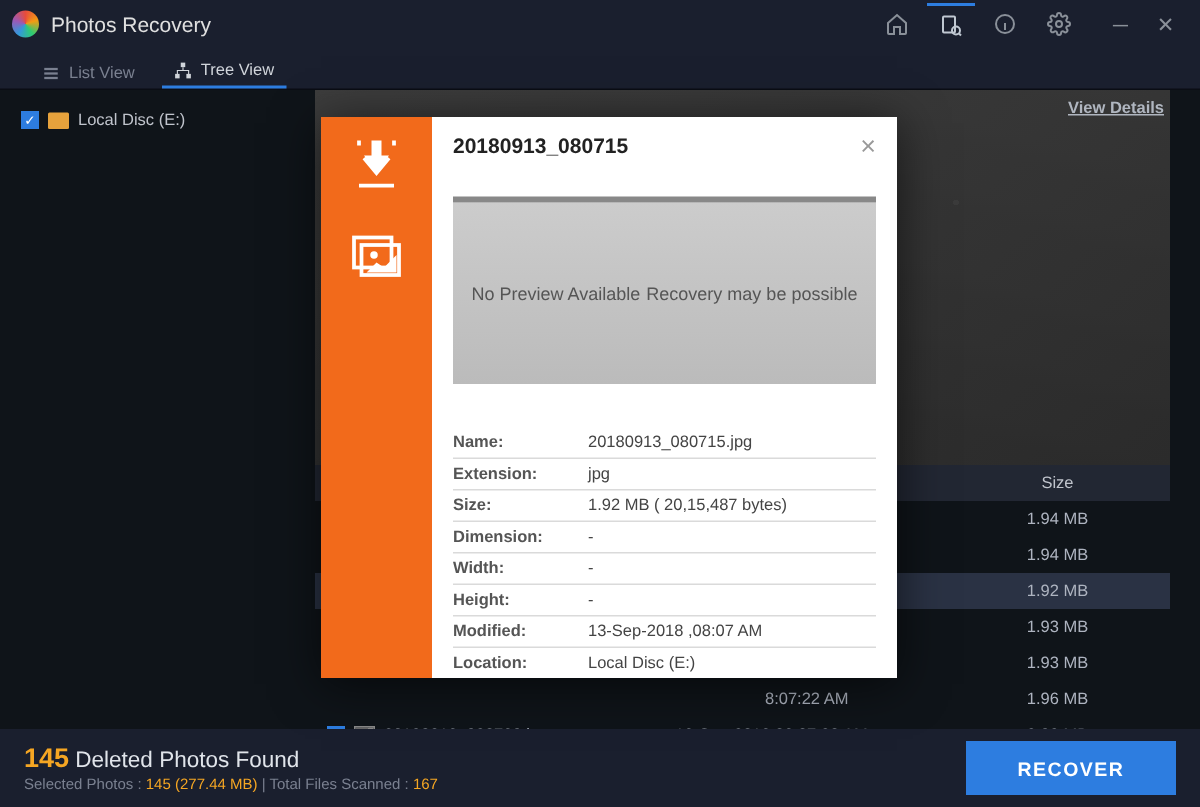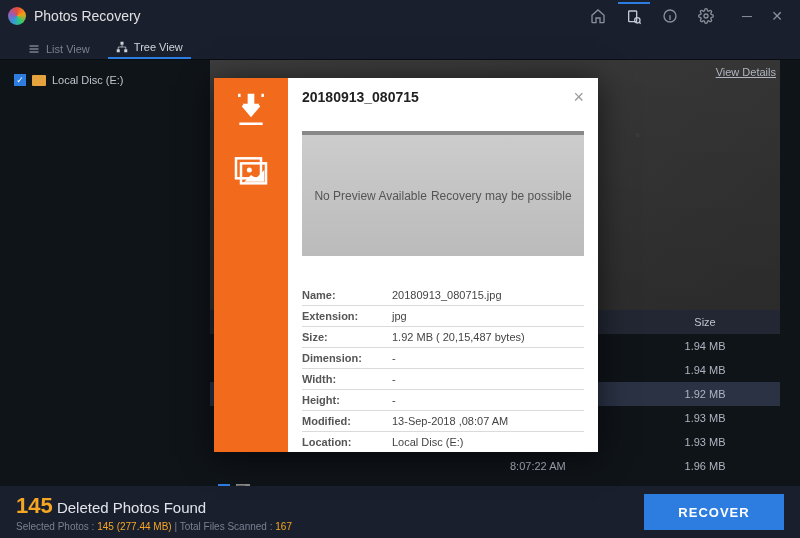--- a/index.html
+++ b/index.html
@@ -30,41 +30,41 @@
   .chk { width: 12px; height: 12px; background: #2d7de0; border: 1px solid #2d7de0; display:flex; align-items:center; justify-content:center; }
   .chk::after { content:"✓"; color:#fff; font-size:9px; line-height:1; }
   .folder-ic { width: 14px; height: 11px; background: #e6a23c; border-radius: 1px; }
   .tree-lbl { color: #c0c4cc; font-size: 11px; }
 
   .content { flex: 1; position: relative; padding: 8px 16px 0 0; }
   .preview-bg { position:absolute; left:0; top:0; right:20px; height:250px; background: linear-gradient(135deg,#3a3a3a,#2a2a2a); overflow:hidden; }
   .palms { position:absolute; inset:0; opacity:0.3; background:
       radial-gradient(circle at 75% 30%, #555 0 2px, transparent 2px),
       linear-gradient(#444,#2e2e2e); }
-  .view-details { position:absolute; top:6px; right:24px; color:#b0b6c0; font-size:11px; text-decoration: underline; cursor:pointer; }
+  .view-details { position:absolute; top:6px; right:24px; color:#b0b6c0; font-size:11px; text-decoration: underline; cursor:pointer;font-weight:bold; }
 
   .table { position:absolute; top:250px; left:0; right:20px; }
   .thead { display:flex; background:#222733; height:24px; align-items:center; color:#c0c4cc; font-size:11px; }
   .thead .col-time { flex:1; padding-left: 300px; }
   .thead .col-size { width:150px; text-align:center; }
   .trow { display:flex; height:24px; align-items:center; padding-left:300px; color:#aeb4c0; font-size:11px; }
   .trow.sel { background:#2a3244; }
   .trow .col-time { flex:1; }
   .trow .col-size { width:150px; text-align:center; }
   .last-row { display:flex; height:24px; align-items:center; padding-left:8px; color:#aeb4c0; font-size:11px; }
   .last-row .nm { flex:1; display:flex; align-items:center; gap:6px; }
   .last-row .col-time { width:180px; }
   .last-row .col-size { width:150px; text-align:center; }
   .img-ic { width:14px; height:12px; border:1px solid #888; background: linear-gradient(135deg,#666 40%,#888 0); }
 
   
   .footer { position:absolute; bottom:0; left:0; right:0; height:52px; background:#1a1f2e; display:flex; align-items:center; padding:0 16px; }
   .foot-left { flex:1; }
   .foot-h { color:#e0e4ea; font-size:15px; }
-  .foot-h .big { color:#f5a623; font-weight:600; font-size:22px; }
+  .foot-h .big { color:#f5a623; font-weight:600; font-size:18px; }
   .foot-sub { color:#7a8090; font-size:10px; margin-top:2px; }
   .foot-sub .hl { color:#f5a623; }
   .recover-btn { background:#2d7de0; color:#fff; border:none; width:140px; height:36px; font-size:13px; font-weight:600; letter-spacing:1px; cursor:pointer; }
 
   
   .modal { position:absolute; left:214px; top:78px; width:384px; height:374px; display:flex; box-shadow: 0 4px 30px rgba(0,0,0,0.6); background:#fff; }
   .modal-side { width:74px; background:#f26a1b; display:flex; flex-direction:column; align-items:center; padding-top:14px; gap:18px; }
   .modal-side svg { width:40px; height:40px; fill:#fff; }
   .modal-body { flex:1; display:flex; flex-direction:column; color:#333;gap:17px; }
   .modal-hd { display:flex; align-items:center; justify-content:space-between; padding:10px 14px 8px 14px; }

